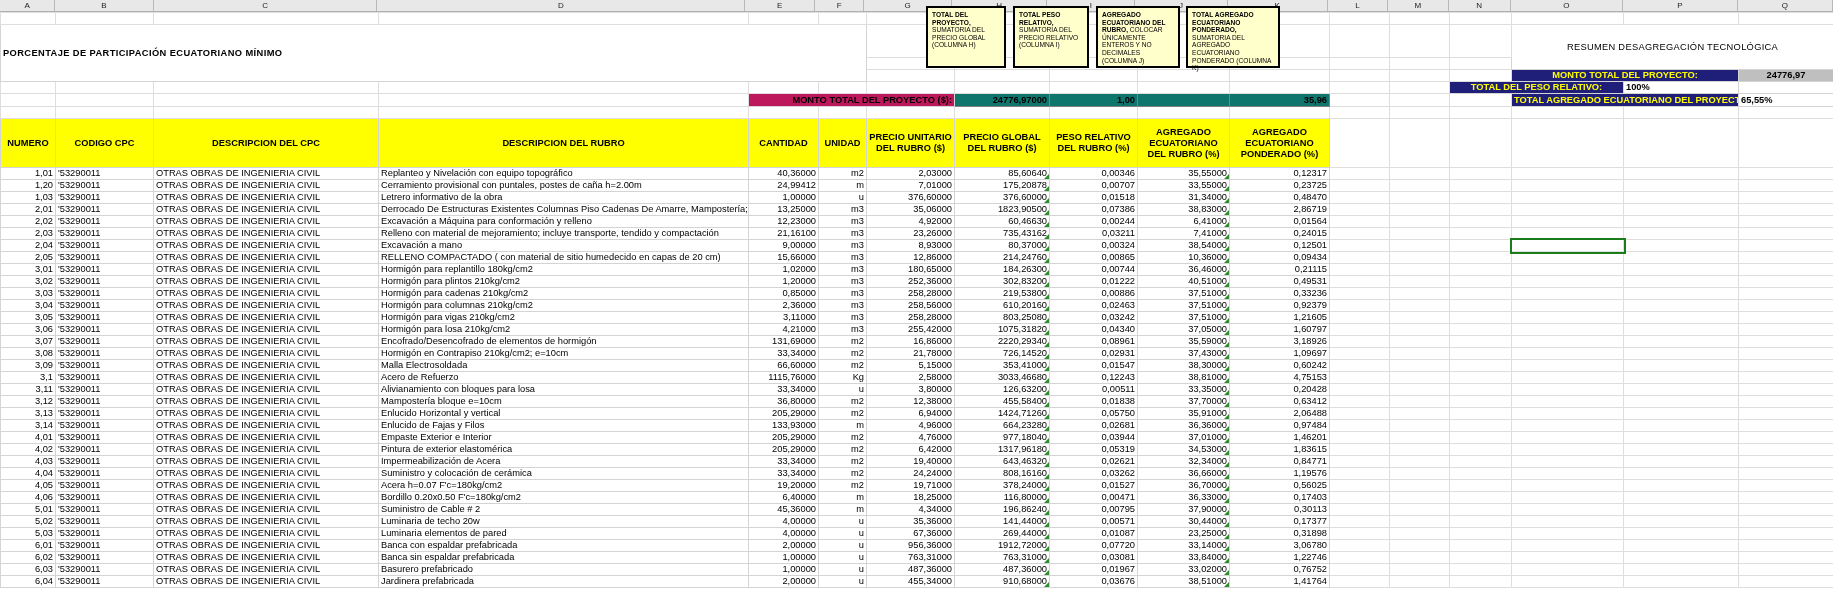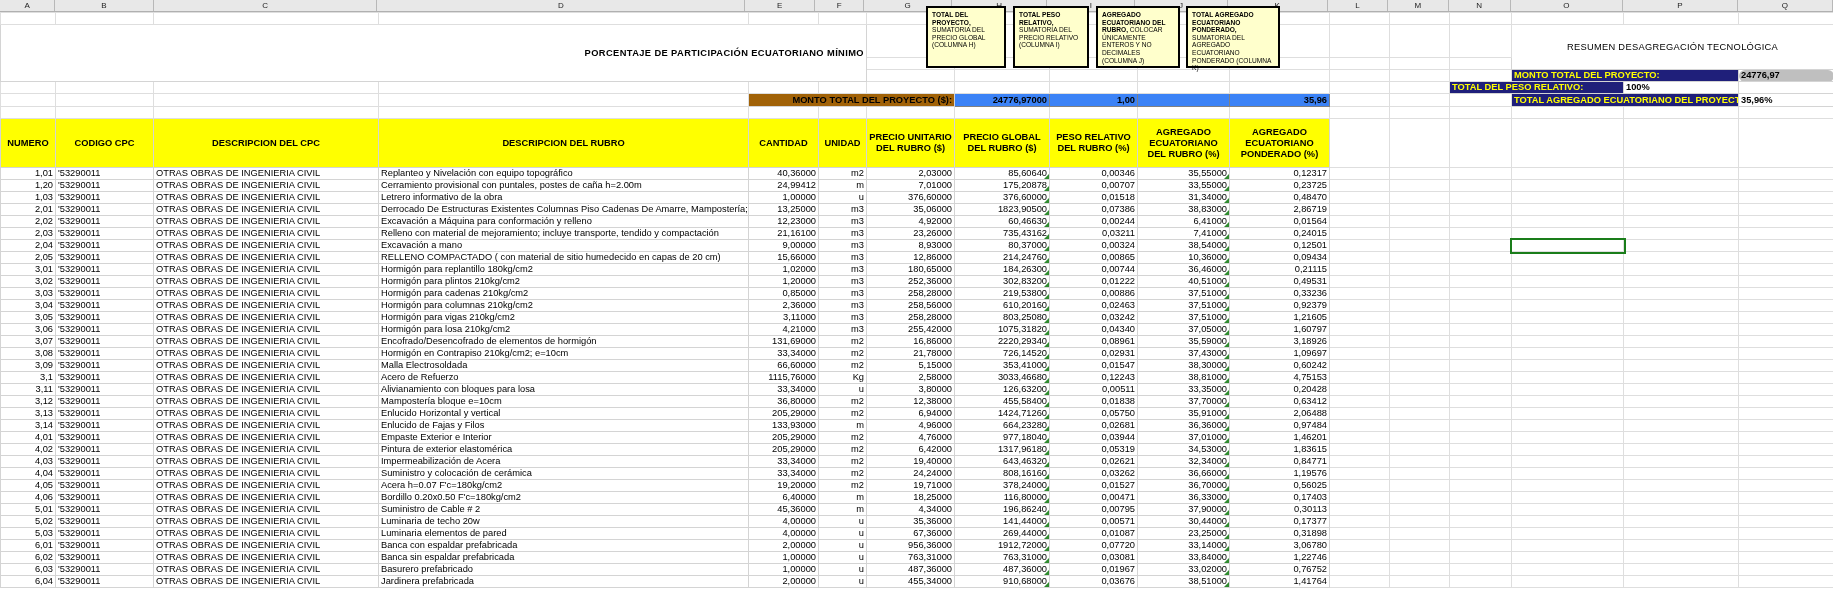--- a/index.html
+++ b/index.html
@@ -11,37 +11,37 @@
   .colhdr .c{border-right:1px solid #b8b8b8;font-size:8px;line-height:11px;text-align:center;color:#222;overflow:hidden;}
 
   table.grid{border-collapse:collapse;table-layout:fixed;width:1833px;}
   table.grid td{border:1px solid #d4d4d4;padding:0 2px;font-size:9.3px;line-height:11px;height:11px;white-space:nowrap;overflow:hidden;vertical-align:middle;}
 
   .blank{border:1px solid #dedede !important;}
   .num{text-align:right;}
   .ctr{text-align:right;}
 
   
-  .title{font-size:20px;font-weight:bold;text-align:right;letter-spacing:.4px;margin-left:39px;}
+  .title{font-size:20px;font-weight:bold;text-align:left;letter-spacing:.4px;margin-left:39px;}
 
   
   .callout{position:absolute;background:#ffffcc;border:2px solid #000;font-size:6.6px;line-height:7.6px;padding:3px 4px;box-sizing:border-box;font-weight:bold;z-index:5;}
   .callout .lite{font-weight:normal;}
 
   
   .yellow{background:#ffff00;font-weight:bold;font-size:9.5px;text-align:center;white-space:normal !important;line-height:10px;}
 
   
-  .grey{background:#a16207;font-weight:bold;font-size:8px;margin-left:28px;}
-  .greyval{background:#3b82f6;font-weight:bold;font-size:8.5px;text-align:right;border:1px solid #808080 !important;}
+  .grey{background:#be185d;font-weight:bold;font-size:8px;margin-left:28px;}
+  .greyval{background:#0f766e;font-weight:bold;font-size:8.5px;text-align:right;border:1px solid #808080 !important;}
 
   
   .resumen-title{font-weight:normal;font-size:11.5px;text-align:center;letter-spacing:.3px;}
-  .res-lbl{background:#1f1f7a;color:#ffff00;font-weight:bold;font-size:7.5px;text-align:left;margin-top:9px;}
-  .res-val{background:#bfbfbf;font-weight:bold;font-size:7.5px;text-align:left;border-radius:6px;}
+  .res-lbl{background:#1f1f7a;color:#ffff00;font-weight:bold;font-size:7.5px;text-align:center;margin-top:9px;}
+  .res-val{background:#bfbfbf;font-weight:bold;font-size:7.5px;text-align:center;}
   .res-val2{background:#ffffff;font-weight:bold;font-size:7.5px;text-align:left;}
 
   
   .mk{position:relative;}
   .mk:after{content:"";position:absolute;right:0;bottom:0;border-left:5px solid transparent;border-bottom:5px solid #2e8b2e;}
 
   .selbox{outline:2px solid #1a7d1a;}
 </style>
 </head>
 <body>
@@ -182,21 +182,21 @@
       <td class="blank"></td>
       <td colspan="3" class="grey num" style="text-align:right">MONTO TOTAL DEL PROYECTO ($):</td>
       <td class="greyval">24776,97000</td>
       <td class="greyval">1,00</td>
       <td class="greyval"></td>
       <td class="greyval">35,96</td>
       <td class="blank"></td>
       <td class="blank"></td>
       <td class="blank"></td>
       <td colspan="2" class="res-lbl">TOTAL AGREGADO ECUATORIANO DEL PROYECTO:</td>
-      <td class="res-val2">35,96%</td>
+      <td class="res-val2">65,55%</td>
     </tr>
 
     <tr style="height:11px">
       <td class="blank"></td>
           <td class="blank"></td>
       <td class="blank"></td>
           <td class="blank"></td>
       <td class="blank"></td>
           <td class="blank"></td>
       <td class="blank"></td>

